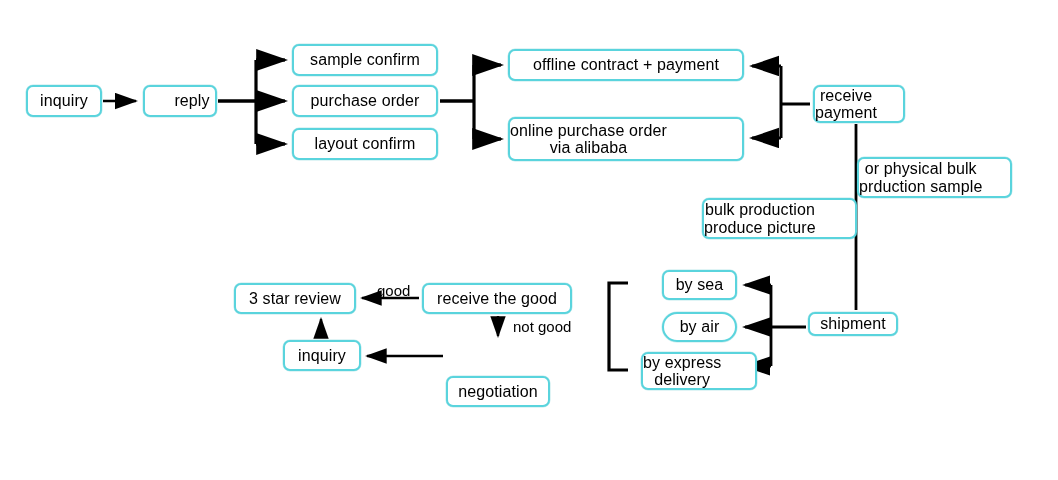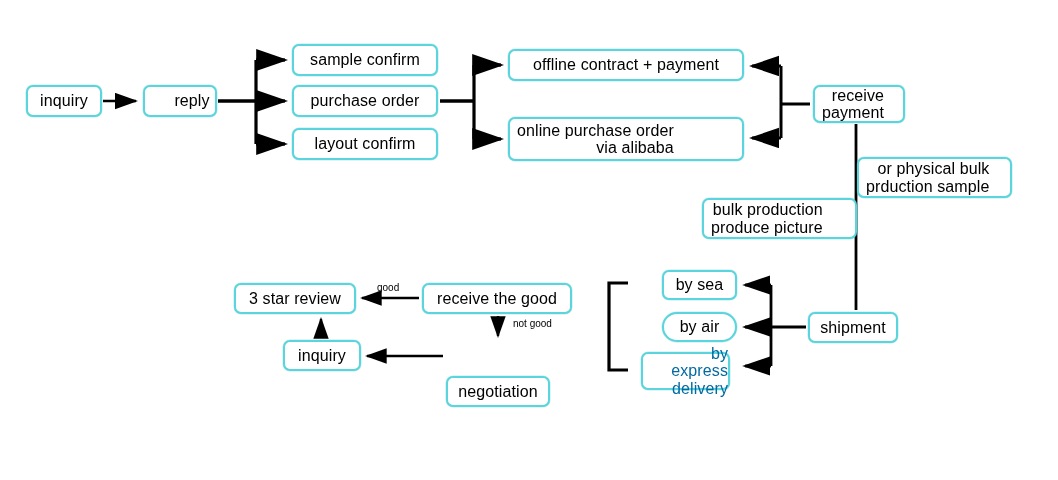--- a/index.html
+++ b/index.html
@@ -21,25 +21,25 @@
     align-items:center;
     justify-content:center;
     text-align:center;
     color:#000000;
     font-size:16px;
     line-height:1.08;
     white-space:pre-line;
     letter-spacing:0.1px;
     box-shadow:0 0 0 0.5px rgba(0,170,180,0.25);
   }
-  .node.left{justify-content:flex-start;padding-left:7px;text-align:right;}
+  .node.left{justify-content:flex-start;text-align:center;}
   .edge-label{
     position:absolute;
     color:#000000;
-    font-size:10px;
+    font-size:15px;
     font-family:"Liberation Sans", sans-serif;
     white-space:nowrap;
     background:transparent;
   }
 </style>
 </head>
 <body>
 
 <div id="canvas">
 
@@ -107,23 +107,23 @@
       <div class="node left" style="left: 508px; top: 117px; width: 236px; height: 44px; border-color: rgb(90, 212, 221); background: rgb(255, 255, 255); color: rgb(0, 0, 0);">online purchase order
 via alibaba</div>
       <div class="node left" style="left: 813px; top: 85px; width: 92px; height: 38px; border-color: rgb(90, 212, 221); background: rgb(255, 255, 255); color: rgb(0, 0, 0);">receive
 payment</div>
       <div class="node left" style="left: 857px; top: 157px; width: 155px; height: 41px; border-color: rgb(90, 212, 221); background: rgb(255, 255, 255); color: rgb(0, 0, 0);">or physical bulk
 prduction sample</div>
       <div class="node left" style="left: 702px; top: 198px; width: 155px; height: 41px; border-color: rgb(90, 212, 221); background: rgb(255, 255, 255); color: rgb(0, 0, 0);">bulk production
 produce picture</div>
       <div class="node" style="left: 662px; top: 270px; width: 75px; height: 30px; border-color: rgb(90, 212, 221); background: rgb(255, 255, 255); color: rgb(0, 0, 0);">by sea</div>
       <div class="node" style="left: 662px; top: 312px; width: 75px; height: 30px; border-color: rgb(90, 212, 221); background: rgb(255, 255, 255); color: rgb(0, 0, 0); border-radius: 15px;">by air</div>
-      <div class="node left" style="left: 641px; top: 352px; width: 89px; height: 38px; border-color: rgb(90, 212, 221); background: rgb(255, 255, 255); color: #0369a1;">by express
+      <div class="node left" style="left: 641px; top: 352px; width: 116px; height: 38px; border-color: rgb(90, 212, 221); background: rgb(255, 255, 255); color: #000000;">by express
 delivery</div>
-      <div class="node" style="left: 808px; top: 312px; width: 90px; height: 31px; border-color: rgb(90, 212, 221); background: rgb(255, 255, 255); color: rgb(0, 0, 0);">shipment</div>
+      <div class="node" style="left: 808px; top: 312px; width: 90px; height: 24px; border-color: rgb(90, 212, 221); background: rgb(255, 255, 255); color: rgb(0, 0, 0);">shipment</div>
       <div class="node" style="left: 234px; top: 283px; width: 122px; height: 31px; border-color: rgb(90, 212, 221); background: rgb(255, 255, 255); color: rgb(0, 0, 0);">3 star review</div>
       <div class="node" style="left: 422px; top: 283px; width: 150px; height: 31px; border-color: rgb(90, 212, 221); background: rgb(255, 255, 255); color: rgb(0, 0, 0);">receive the good</div>
       <div class="node" style="left: 446px; top: 340px; width: 104px; height: 31px; border-color: rgb(90, 212, 221); background: rgb(255, 255, 255); color: rgb(0, 0, 0); margin-top: 36px;">negotiation</div>
       <div class="node" style="left: 283px; top: 340px; width: 78px; height: 31px; border-color: rgb(90, 212, 221); background: rgb(255, 255, 255); color: rgb(0, 0, 0);">inquiry</div>
     </div>
   <div id="labels">
       <div class="edge-label" style="left: 377px; top: 282px;">good</div>
       <div class="edge-label" style="left: 513px; top: 318px;">not good</div>
     </div>
 

